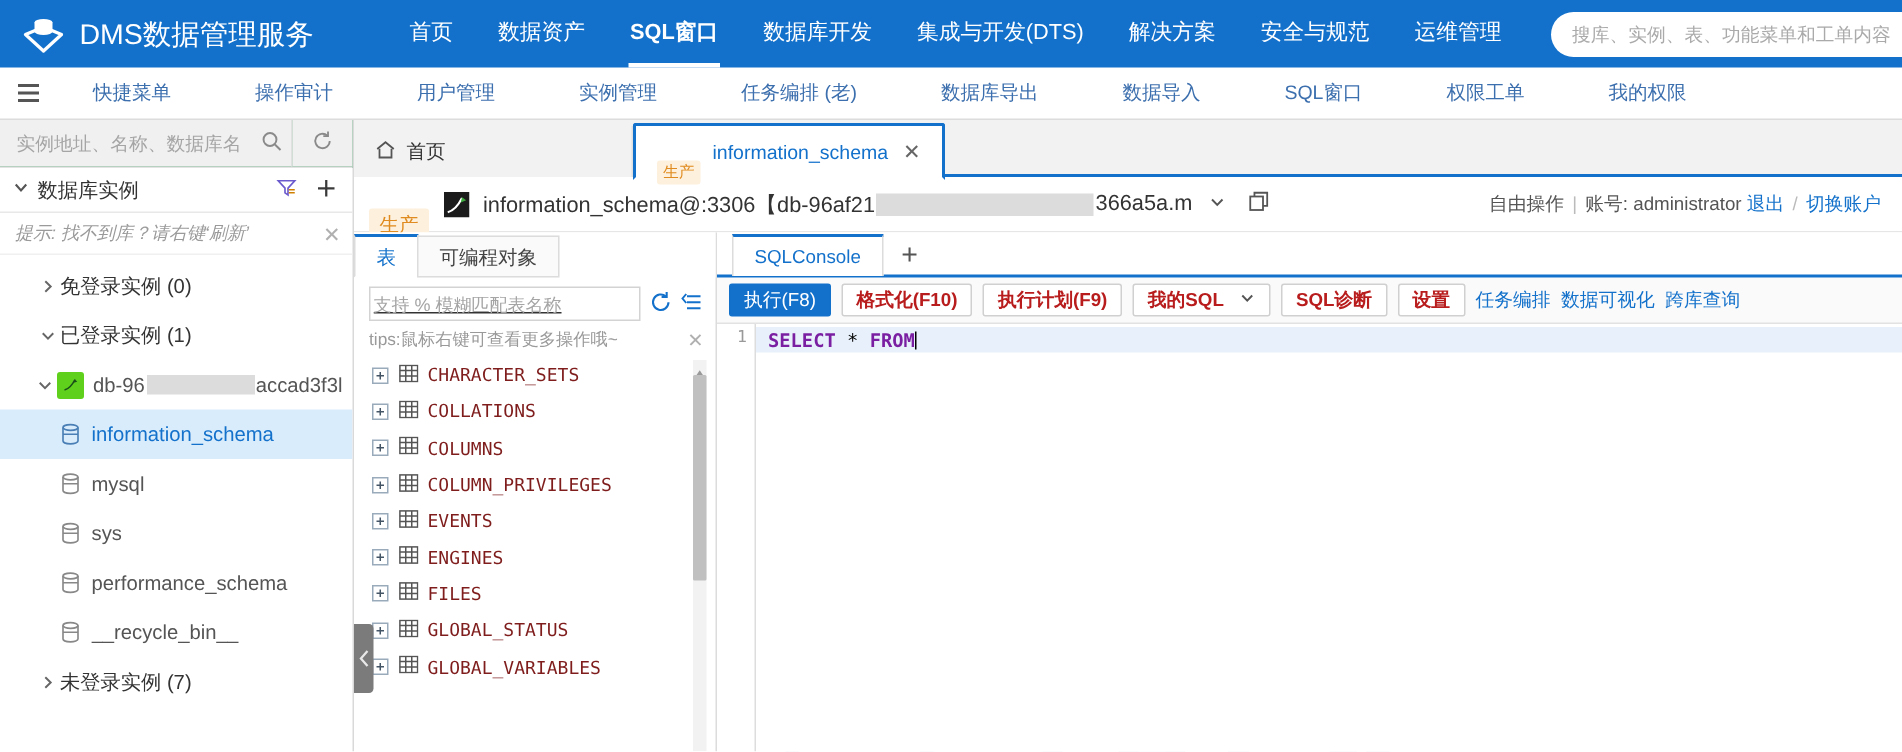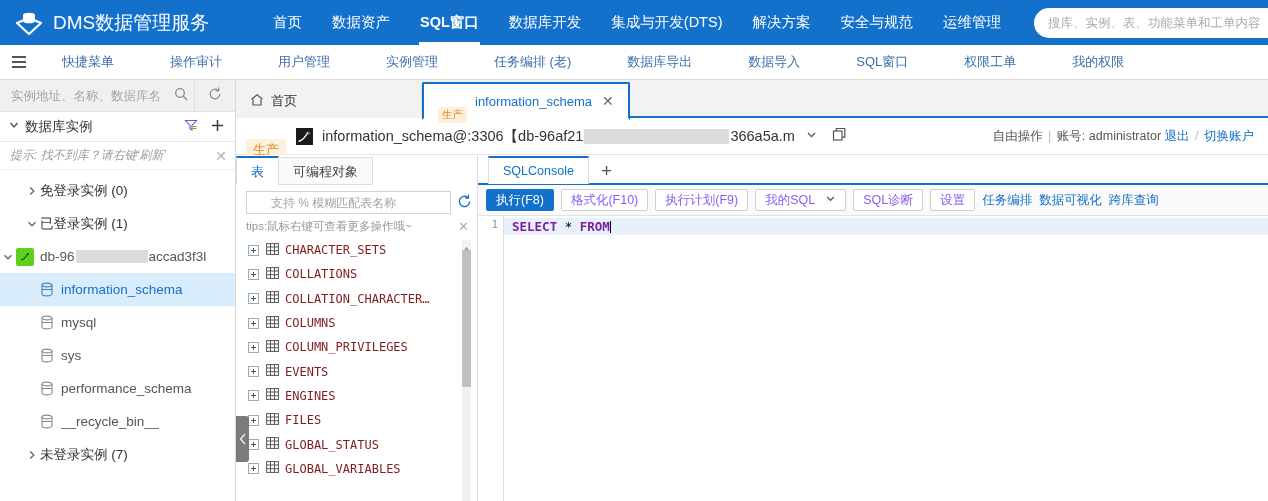--- a/index.html
+++ b/index.html
@@ -104,21 +104,21 @@
   .sb-tip {
     height:28px; display:flex; align-items:center; padding:0 8px 0 10px;
     font-size:12px; color:#9a9a9a; border-bottom:1px solid #f0f0f0;
   }
   .sb-tip .t { flex:1; white-space:nowrap; overflow:hidden;font-style:italic; }
   .sb-tip .x { color:#b0b0b0; cursor:pointer; font-size:14px; padding-left:4px; }
   .tree { flex:1; overflow:hidden; padding-top:4px; }
   .tnode { height:33px; display:flex; align-items:center; font-size:13.5px; color:#333; cursor:pointer; }
   .tnode .arw { width:16px; display:flex; justify-content:center; color:#666; flex:none; }
   .tnode.lvl1 { padding-left:24px; }
-  .tnode.lvl2 { }
+  .tnode.lvl2 { padding-left:22px; }
   .tnode.lvl3 { padding-left:40px; }
   .tnode.selected { background:#d9ecfb; }
   .tnode.selected .lbl { color:#1371cb; }
   .db-ico {
     width:18px; height:18px; background:#5fd11c; border-radius:2px; flex:none;
     margin-right:6px; display:flex; align-items:center; justify-content:center;
   }
   .sch-ico { width:14px; height:16px; flex:none; margin-right:7px; }
   .lbl { white-space:nowrap; overflow:hidden; text-overflow:ellipsis; color:#555; }
   .redact { display:inline-block; height:13px; background:#dcdcdc; vertical-align:middle; margin:0 1px; }
@@ -175,21 +175,21 @@
   
   .objpanel { width:242px; flex:none; display:flex; flex-direction:column; border-right:1px solid #dcdcdc; background:#fff; }
   .obj-tabs { height:30px; display:flex; align-items:flex-end; background:#fff; }
   .otab {
     font-size:13px; padding:0 14px; height:28px; line-height:28px;
     border:1px solid #dcdcdc; background:#fafafa; color:#444; cursor:pointer; margin-right:-1px;
   }
   .otab.active { background:#fff; color:#1371cb; border-top:2px solid #1371cb; border-bottom-color:#fff; height:29px; line-height:27px; }
   .obj-search { display:flex; align-items:center; padding:6px 8px 3px 10px; }
   .obj-search-box {
-    flex:1; height:23px; border:1px solid #d3d3d3; display:flex; align-items:center; padding:0 22px; background:#fff;
+    flex:1; height:23px; border:1px solid #d3d3d3; display:flex; align-items:center; padding:0 0; background:#fff;text-decoration:underline;
   }
   .obj-search-box input {
     flex:1; border:0; outline:0; font-size:12px; font-family:"Liberation Sans", sans-serif; min-width:0; background:transparent;
   }
   .obj-search-box input::placeholder { color:#a5a5a5; }
   .obj-s-ico { margin-left:6px; cursor:pointer; flex:none; }
   .obj-tip { display:flex; align-items:center; padding:2px 8px 4px 10px; font-size:11.5px; color:#9a9a9a; }
   .obj-tip .t { flex:1; white-space:nowrap; }
   .obj-tip .x { cursor:pointer; font-size:13px; color:#b0b0b0; }
   .obj-list { flex:1; overflow:hidden; position:relative; padding-left:12px; }
@@ -216,21 +216,21 @@
     border:1px solid #dcdcdc; border-top:2px solid #1371cb; border-bottom:none;
     background:#fff; cursor:pointer; position:relative; z-index:2; margin-bottom:0;
   }
   .sqltab-add { font-size:19px; color:#555; padding:0 12px; line-height:25px; cursor:pointer; }
   .sql-toolbar {
     height:31px; display:flex; align-items:center; gap:7px; padding:12px 8px;
     background:#fafafa; border-bottom:1px solid #e2e2e2;
   }
   .btn {
     height:22px; line-height:20px; padding:0 9px; font-size:12.5px; border:1px solid #d0d0d0;
-    background:#fff; color:#8b5cf6; border-radius:2px; cursor:pointer; white-space:nowrap;
+    background:#fff; color:#b91c1c; border-radius:2px; cursor:pointer; white-space:nowrap;font-weight:bold;
   }
   .btn.primary { background:#1371cb; border-color:#1371cb; color:#fff; font-weight:normal; }
   .btn.drop { display:flex; align-items:center; gap:10px; }
   .tlink { font-size:12.5px; color:#1371cb; cursor:pointer; white-space:nowrap; }
   .editor { flex:1; position:relative; background:#fff; display:flex; min-height:0; }
   .gutter {
     width:26px; flex:none; background:#fff; border-right:1px solid #ddd;
     font-family:"DejaVu Sans Mono", monospace; font-size:11px; color:#999; text-align:right;
     padding-right:5px; padding-top:2px;
   }
@@ -560,31 +560,20 @@
           <div class="obj-row">
             <span class="plus-box"></span>
             <span class="tbl-ico"><svg width="13" height="12" viewBox="0 0 13 12">
                   <rect x="0.6" y="0.6" width="11.8" height="10.8" fill="none" stroke="#555" stroke-width="1"></rect>
                   <line x1="0.6" y1="4" x2="12.4" y2="4" stroke="#555" stroke-width="1"></line>
                   <line x1="0.6" y1="7.7" x2="12.4" y2="7.7" stroke="#555" stroke-width="1"></line>
                   <line x1="4.5" y1="0.6" x2="4.5" y2="11.4" stroke="#555" stroke-width="1"></line>
                   <line x1="8.5" y1="0.6" x2="8.5" y2="11.4" stroke="#555" stroke-width="1"></line>
                 </svg></span>
             <span>COLLATIONS</span>
-          </div>
-          <div class="obj-row">
-            <span class="plus-box"></span>
-            <span class="tbl-ico"><svg width="13" height="12" viewBox="0 0 13 12">
-                  <rect x="0.6" y="0.6" width="11.8" height="10.8" fill="none" stroke="#555" stroke-width="1"></rect>
-                  <line x1="0.6" y1="4" x2="12.4" y2="4" stroke="#555" stroke-width="1"></line>
-                  <line x1="0.6" y1="7.7" x2="12.4" y2="7.7" stroke="#555" stroke-width="1"></line>
-                  <line x1="4.5" y1="0.6" x2="4.5" y2="11.4" stroke="#555" stroke-width="1"></line>
-                  <line x1="8.5" y1="0.6" x2="8.5" y2="11.4" stroke="#555" stroke-width="1"></line>
-                </svg></span>
-            <span>COLLATION_CHARACTER…</span>
           </div>
           <div class="obj-row">
             <span class="plus-box"></span>
             <span class="tbl-ico"><svg width="13" height="12" viewBox="0 0 13 12">
                   <rect x="0.6" y="0.6" width="11.8" height="10.8" fill="none" stroke="#555" stroke-width="1"></rect>
                   <line x1="0.6" y1="4" x2="12.4" y2="4" stroke="#555" stroke-width="1"></line>
                   <line x1="0.6" y1="7.7" x2="12.4" y2="7.7" stroke="#555" stroke-width="1"></line>
                   <line x1="4.5" y1="0.6" x2="4.5" y2="11.4" stroke="#555" stroke-width="1"></line>
                   <line x1="8.5" y1="0.6" x2="8.5" y2="11.4" stroke="#555" stroke-width="1"></line>
                 </svg></span>

